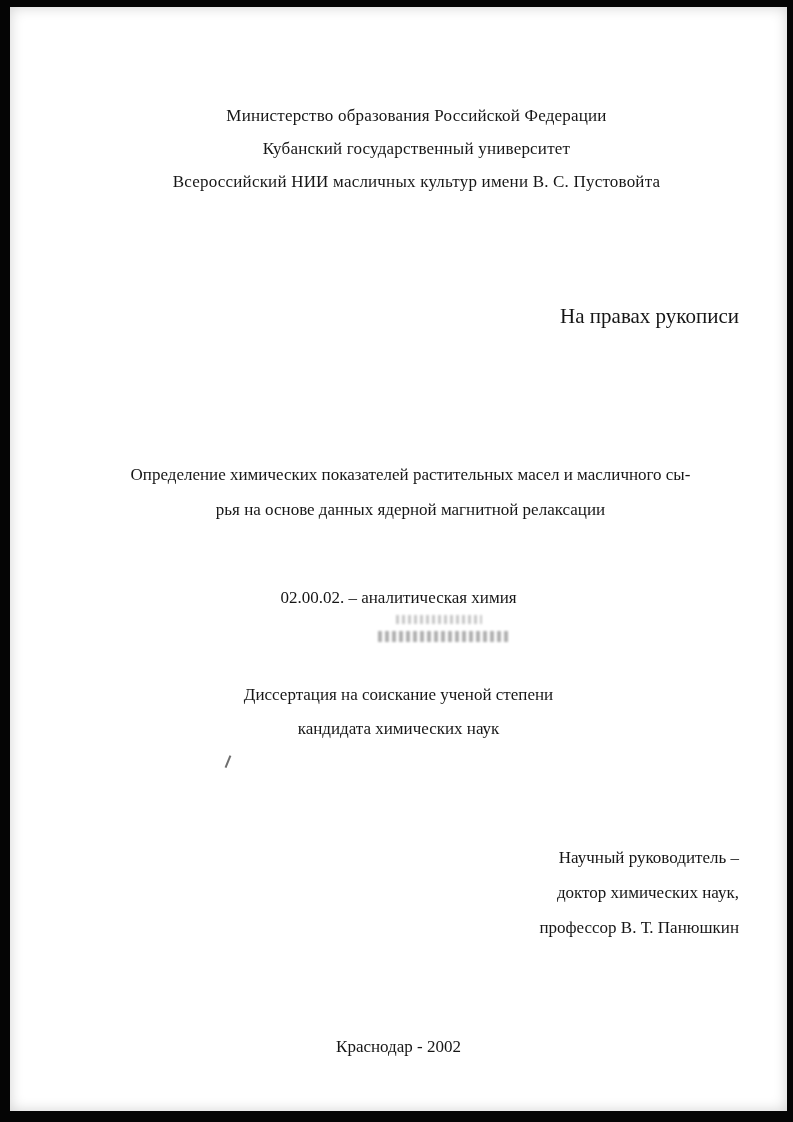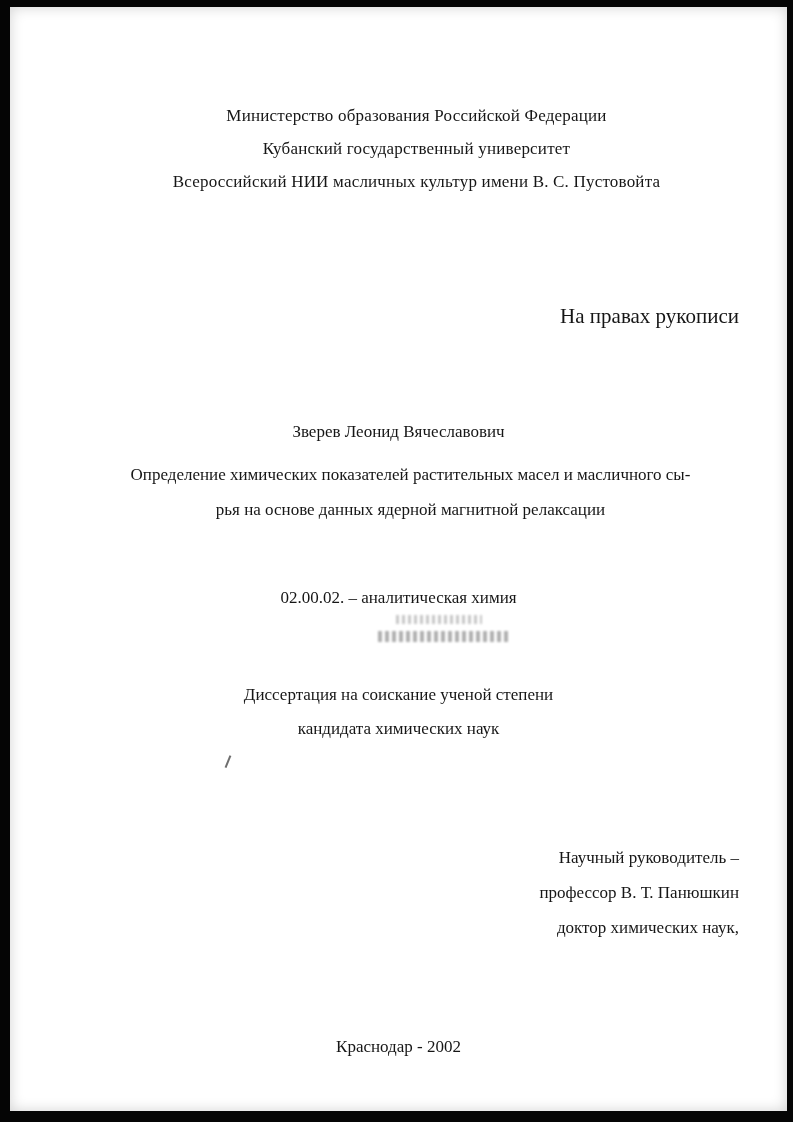--- a/index.html
+++ b/index.html
@@ -133,21 +133,20 @@
 <div class="scan-page">
 
   <div class="center-block header-block">
     <div>Министерство образования Российской Федерации</div>
     <div>Кубанский государственный университет</div>
     <div>Всероссийский НИИ масличных культур имени В. С. Пустовойта</div>
   </div>
 
   <div class="right-block manuscript-note">На правах рукописи</div>
 
-  <div class="center-block author-line">Зверев Леонид Вячеславович</div>
 
   <div class="center-block title-block">
     <div>Определение химических показателей растительных масел и масличного сы-</div>
     <div>рья на основе данных ядерной магнитной релаксации</div>
   </div>
 
   <div class="center-block specialty-line">02.00.02. – аналитическая химия</div>
 
   <div class="stamp-smudge">
     <div class="s-line1"></div>
@@ -156,19 +155,19 @@
 
   <div class="center-block dissertation-block">
     <div>Диссертация на соискание ученой степени</div>
     <div>кандидата химических наук</div>
   </div>
 
   <div class="pen-mark"></div>
 
   <div class="right-block supervisor-block">
     <div>Научный руководитель –</div>
+    <div>доктор химических наук,</div>
     <div>профессор В. Т. Панюшкин</div>
-    <div>доктор химических наук,</div>
   </div>
 
   <div class="center-block footer-line">Краснодар - 2002</div>
 
 </div>
 
 </body></html>

